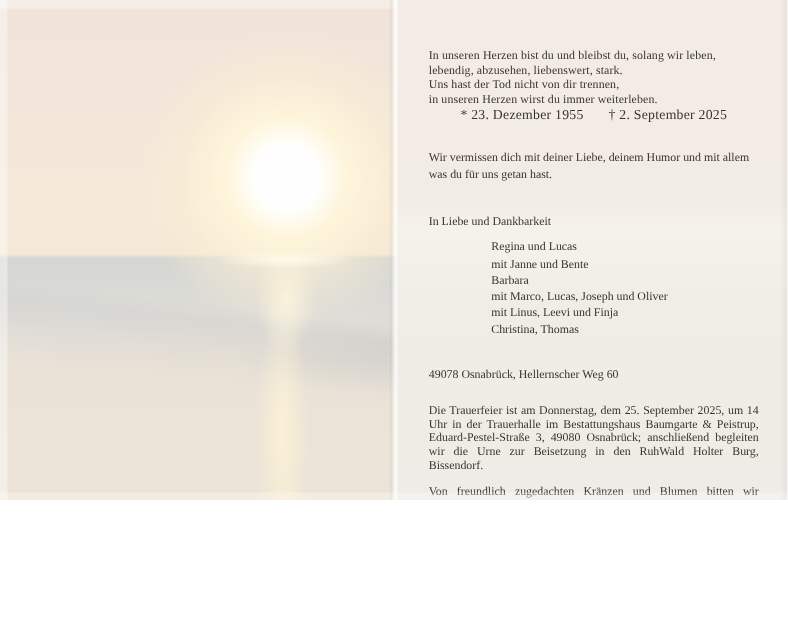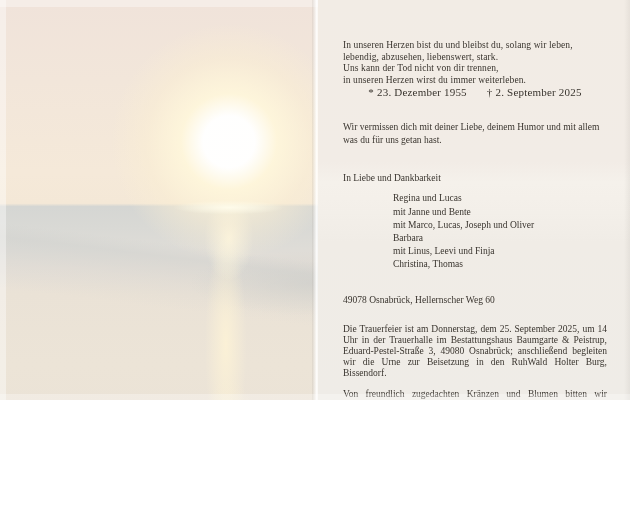--- a/index.html
+++ b/index.html
@@ -162,38 +162,38 @@
     <div class="photo-edge-left"></div>
   </div>
 
   <div class="fold"></div>
 
   <div class="panel">
 
     <div class="poem">
       <div>In unseren Herzen bist du und bleibst du, solang wir leben,</div>
       <div>lebendig, abzusehen, liebenswert, stark.</div>
-      <div>Uns kann der Tod nicht von dir trennen,</div>
+      <div>Uns hast der Tod nicht von dir trennen,</div>
       <div>in unseren Herzen wirst du immer weiterleben.</div>
     </div>
 
 
     <div class="dates">
       <span class="birth">* 23. Dezember 1955</span><span class="death">† 2. September 2025</span>
     </div>
 
     <p class="tribute">Wir vermissen dich mit deiner Liebe, deinem Humor und mit allem was du für uns getan hast.</p>
 
     <p class="closing">In Liebe und Dankbarkeit</p>
 
     <div class="mourners">
       <div>Regina und Lucas</div>
       <div>mit Janne und Bente</div>
+      <div>Barbara</div>
       <div>mit Marco, Lucas, Joseph und Oliver</div>
-      <div>Barbara</div>
       <div>mit Linus, Leevi und Finja</div>
       <div>Christina, Thomas</div>
     </div>
 
     <p class="address">49078 Osnabrück, Hellernscher Weg 60</p>
 
     <p class="funeral">Die Trauerfeier ist am Donnerstag, dem 25. September 2025, um 14 Uhr in der Trauerhalle im Bestattungshaus Baumgarte &amp; Peistrup, Eduard-Pestel-Straße 3, 49080 Osnabrück; anschließend begleiten wir die Urne zur Beisetzung in den RuhWald Holter Burg, Bissendorf.</p>
 
     <p class="flowers">Von freundlich zugedachten Kränzen und Blumen bitten wir abzusehen.</p>
 

